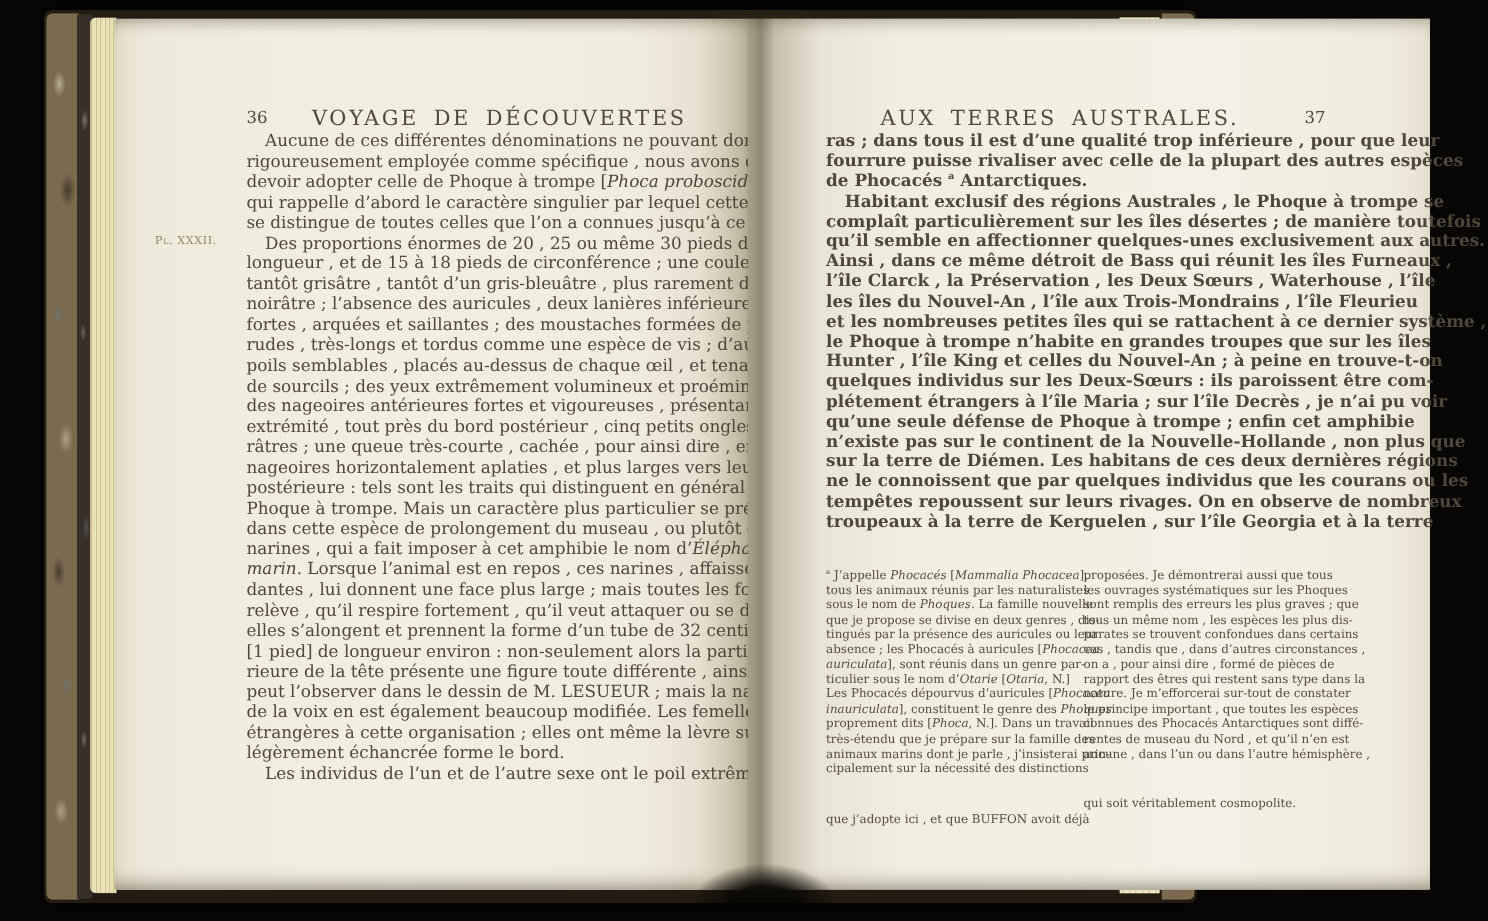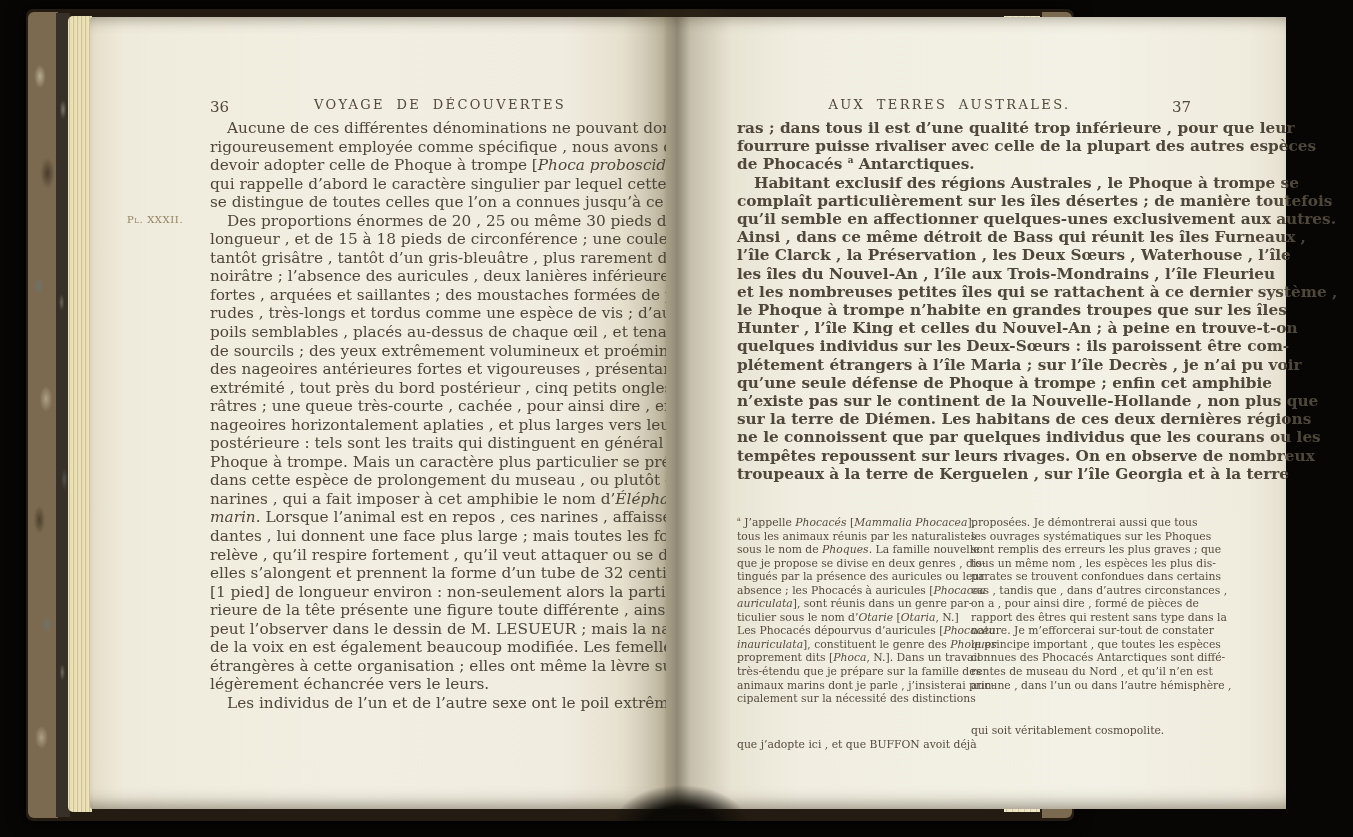--- a/index.html
+++ b/index.html
@@ -1,19 +1,19 @@
 <!DOCTYPE html>
 <html><head>
 <meta charset="utf-8">
 <style>
   html,body{margin:0;padding:0;background:#070605;}
   #stage{position:relative;width:1353px;height:837px;background:#070605;overflow:hidden;
          font-family:"DejaVu Serif","Liberation Serif",serif;}
   
-  #book{position:absolute;left:26px;top:9px;width:1048px;height:812px;
+  #book{position:absolute;left:40px;top:9px;width:1048px;height:812px;
         background:#241c12;border-radius:7px;box-shadow:0 0 18px rgba(0,0,0,.9);}
   .board{position:absolute;top:3px;bottom:3px;background-color:#7b6a4f;}
   #board-left{left:2px;width:30px;border-radius:6px 0 0 6px;
     background-image:
       radial-gradient(ellipse 9px 18px at 40% 8%,rgba(236,226,200,.55),transparent 65%),
       radial-gradient(ellipse 11px 24px at 65% 20%,rgba(38,29,18,.6),transparent 65%),
       radial-gradient(ellipse 8px 15px at 35% 34%,rgba(96,124,142,.45),transparent 65%),
       radial-gradient(ellipse 10px 20px at 60% 48%,rgba(236,226,200,.45),transparent 65%),
       radial-gradient(ellipse 9px 22px at 38% 63%,rgba(38,29,18,.55),transparent 65%),
       radial-gradient(ellipse 8px 16px at 62% 76%,rgba(96,124,142,.4),transparent 65%),
@@ -45,21 +45,21 @@
     box-shadow:inset 0 14px 14px -12px rgba(60,50,30,.45), inset 0 -16px 16px -12px rgba(60,50,30,.5);}
   #page-right{left:640px;width:620px;
     background:linear-gradient(90deg,#cdc5ab 0%,#e4dfcd 4%,#f1eee1 22%,#f3f1e5 70%,#efebdd 94%,#e6e0cf 100%);
     box-shadow:inset 0 14px 14px -12px rgba(60,50,30,.4), inset 0 -16px 16px -12px rgba(60,50,30,.5);}
   #gutter{position:absolute;left:596px;top:0;width:110px;height:100%;pointer-events:none;
     background:linear-gradient(90deg,rgba(60,50,30,0) 0%,rgba(70,58,36,.18) 38%,rgba(45,36,22,.42) 50%,rgba(70,58,36,.20) 62%,rgba(60,50,30,0) 100%);}
   #gutter-bottom{position:absolute;left:560px;bottom:0;width:190px;height:70px;pointer-events:none;
     background:radial-gradient(ellipse 95px 58px at 50% 108%,rgba(10,8,5,.95) 35%,rgba(10,8,5,0) 72%);}
   
   .ink{color:#4e473a;}
-  .running-title{position:absolute;font-size:13px;letter-spacing:2.4px;word-spacing:5px;
+  .running-title{position:absolute;font-size:19px;letter-spacing:2.4px;word-spacing:5px;
     text-align:center;color:#51493b;}
   .folio{position:absolute;font-size:15px;color:#51493b;}
   .bodytext{position:absolute;font-size:15.3px;line-height:18.55px;color:#4e473a;}
   .line{white-space:nowrap;text-align:justify;text-align-last:justify;}
   .line.end{text-align-last:left;}
   .line.indent{text-indent:17px;}
   .line sup{font-size:.58em;vertical-align:super;line-height:0;}
   #margin-note{position:absolute;left:37px;top:197px;font-size:10px;letter-spacing:.6px;
     color:#94835f;font-variant:small-caps;text-align:center;}
   #footnote{position:absolute;left:71px;top:499px;width:455px;display:flex;gap:13px;
@@ -107,21 +107,21 @@
           <div class="line">narines , qui a fait imposer à cet amphibie le nom d’<i>Éléphant</i></div>
           <div class="line"><i>marin</i>. Lorsque l’animal est en repos , ces narines , affaissées et pen-</div>
           <div class="line">dantes , lui donnent une face plus large ; mais toutes les fois qu’il se</div>
           <div class="line">relève , qu’il respire fortement , qu’il veut attaquer ou se défendre ,</div>
           <div class="line">elles s’alongent et prennent la forme d’un tube de 32 centimètres</div>
           <div class="line">[1 pied] de longueur environ : non-seulement alors la partie anté-</div>
           <div class="line">rieure de la tête présente une figure toute différente , ainsi qu’on</div>
           <div class="line">peut l’observer dans le dessin de M. LESUEUR ; mais la nature</div>
           <div class="line">de la voix en est également beaucoup modifiée. Les femelles sont</div>
           <div class="line">étrangères à cette organisation ; elles ont même la lèvre supérieure</div>
-          <div class="line end">légèrement échancrée vers le leurs.</div>
+          <div class="line end">légèrement échancrée forme le bord.</div>
           <div class="line indent end">Les individus de l’un et de l’autre sexe ont le poil extrêmement</div>
         </div>
     </div>
 
     <div class="page" id="page-right">
       <div class="running-title" style="left:71px;top:80px;width:425px;">AUX TERRES AUSTRALES.</div>
       <div class="folio ink" style="left:506px;top:81px;">37</div>
       <div class="bodytext" style="left:71px;top:102px;width:455px;line-height:18.2px;font-weight:bold;">
           <div class="line">ras ; dans tous il est d’une qualité trop inférieure , pour que leur</div>
           <div class="line">fourrure puisse rivaliser avec celle de la plupart des autres espèces</div>

